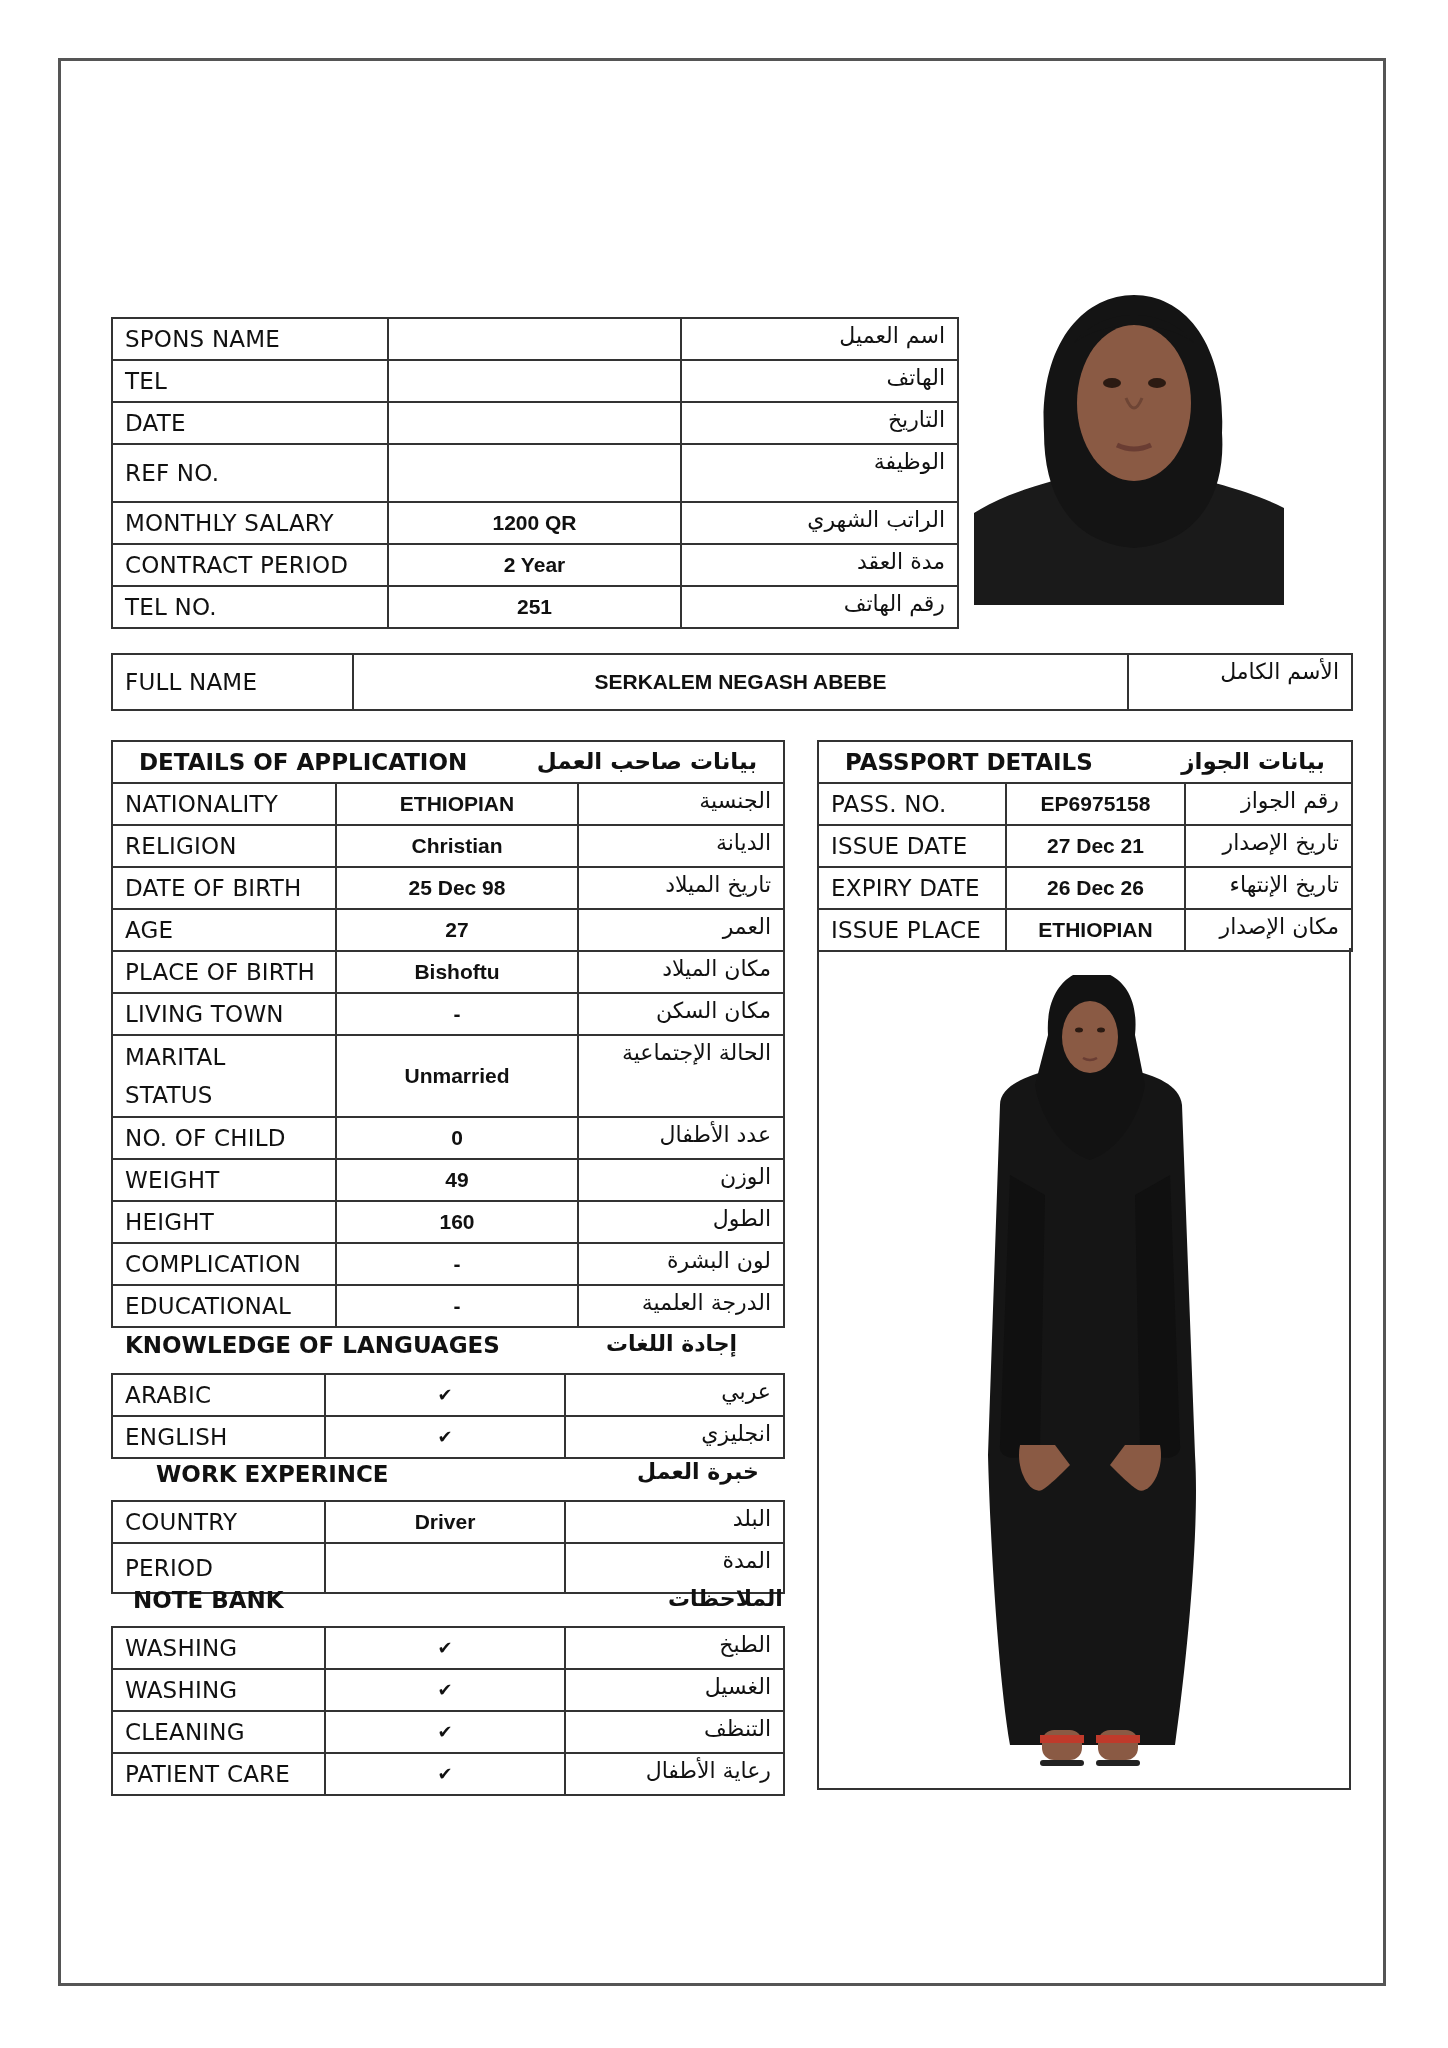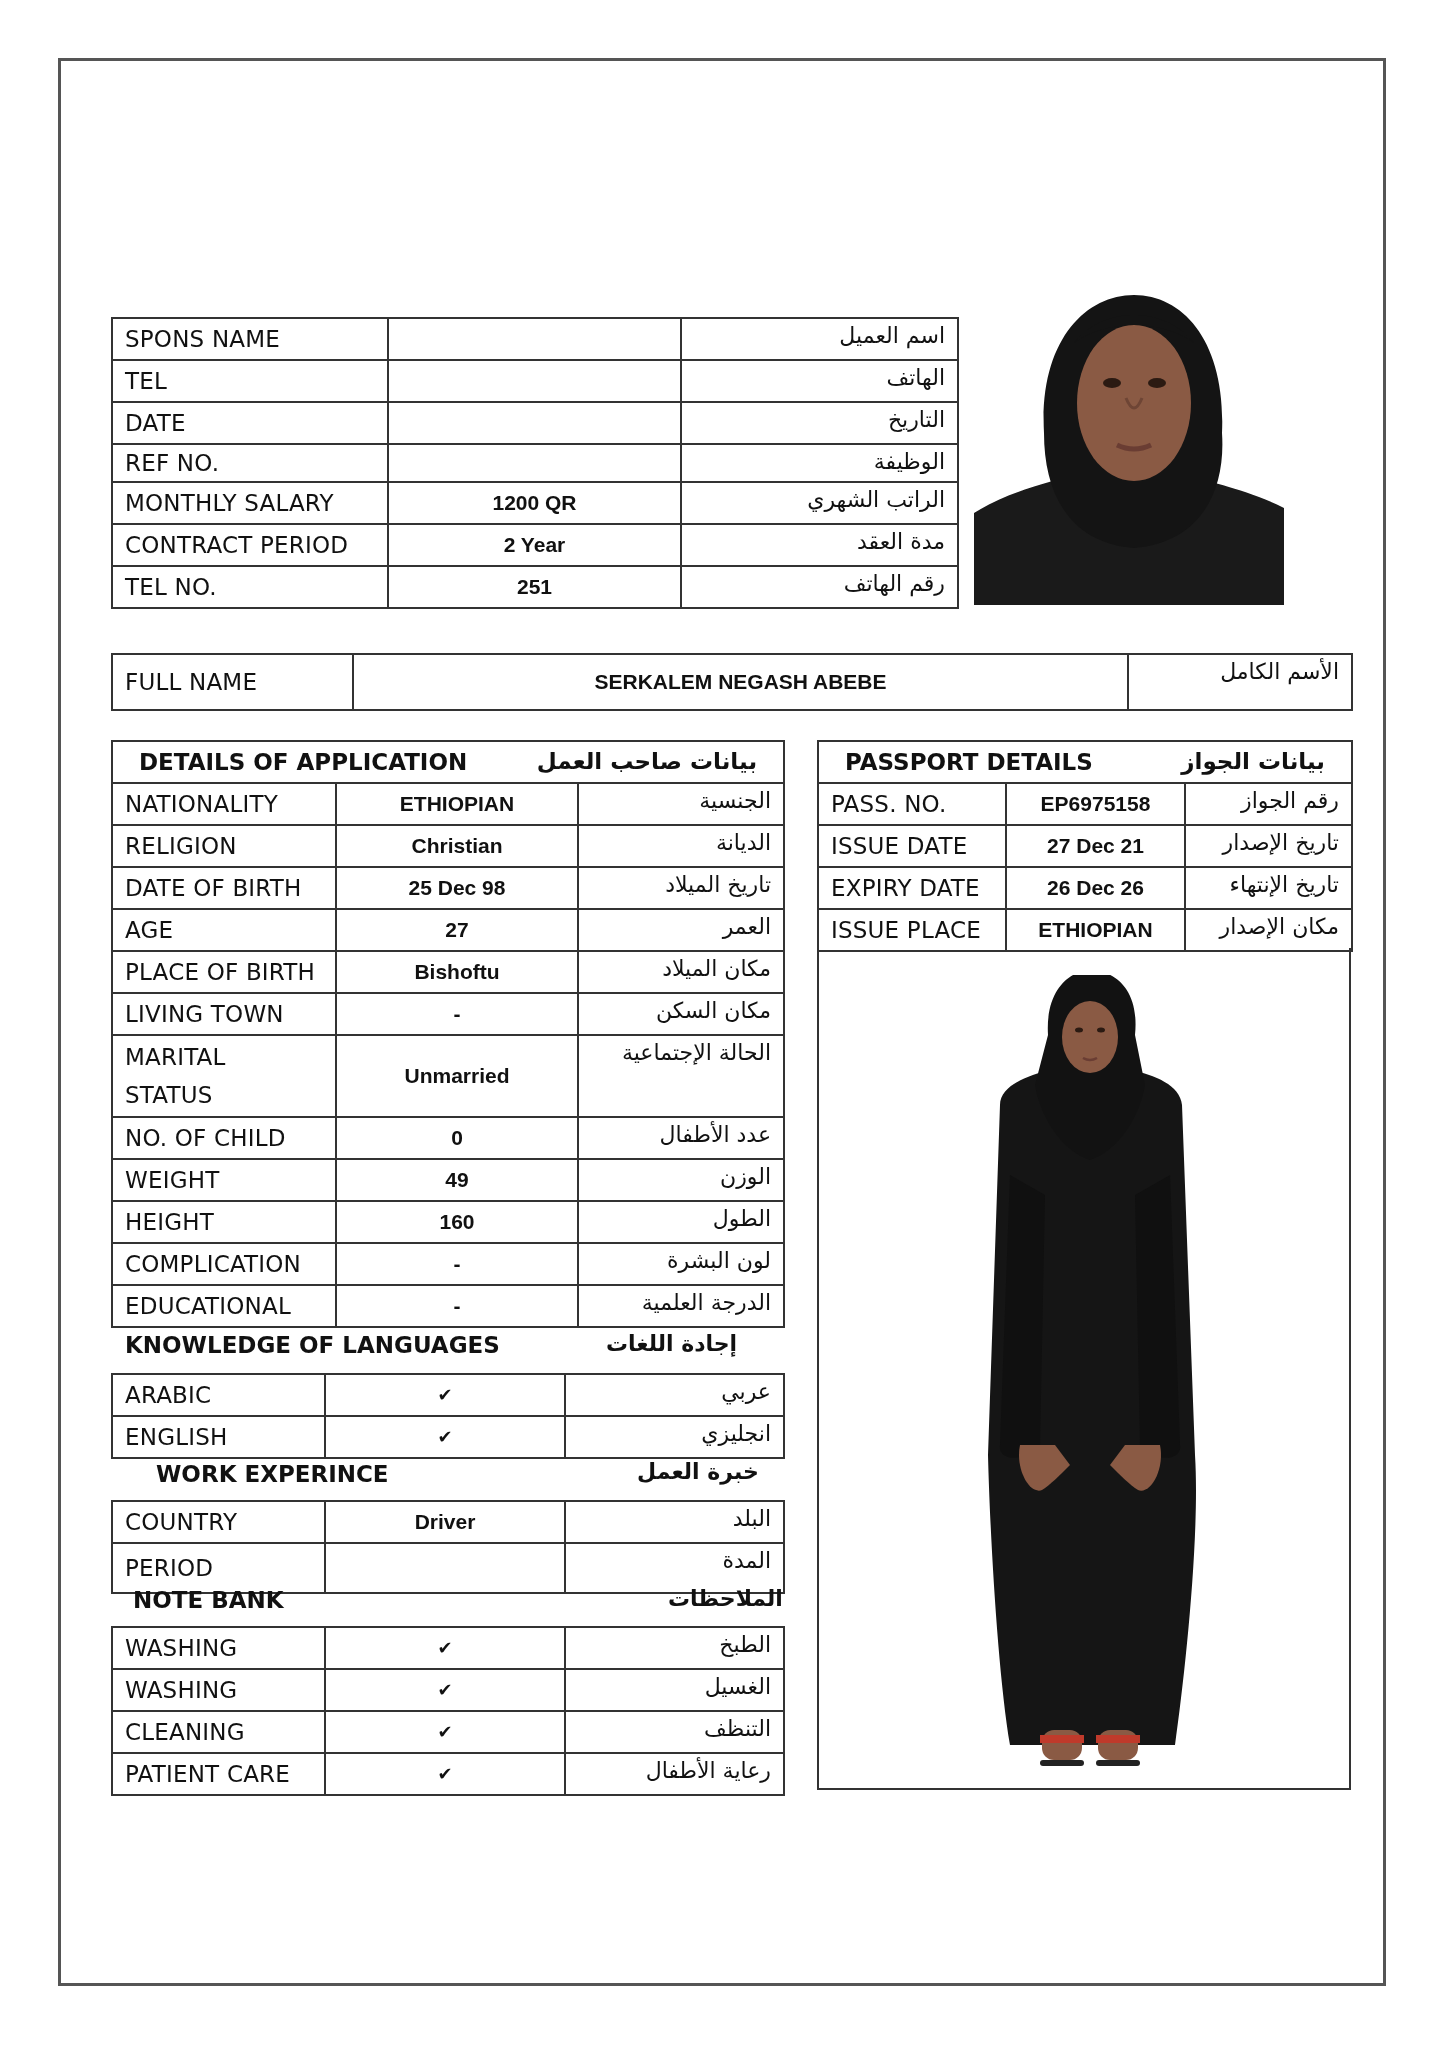--- a/index.html
+++ b/index.html
@@ -47,21 +47,21 @@
 </tbody>
   </table>
 
 <table style="left:111px;top:443px;width:846px;">
   <colgroup>
       <col style="width:276px">
       <col style="width:293px">
       <col style="width:277px">
     </colgroup>
   <tbody>
-      <tr style="height:38px">
+      <tr style="height:58px">
     <td class="lbl">REF NO.</td>
     <td class="val"></td>
     <td class="ar">الوظيفة</td>
   </tr>
   <tr style="height:42px">
     <td class="lbl">MONTHLY SALARY</td>
     <td class="val">1200 QR</td>
     <td class="ar">الراتب الشهري</td>
   </tr>
   <tr style="height:42px">

